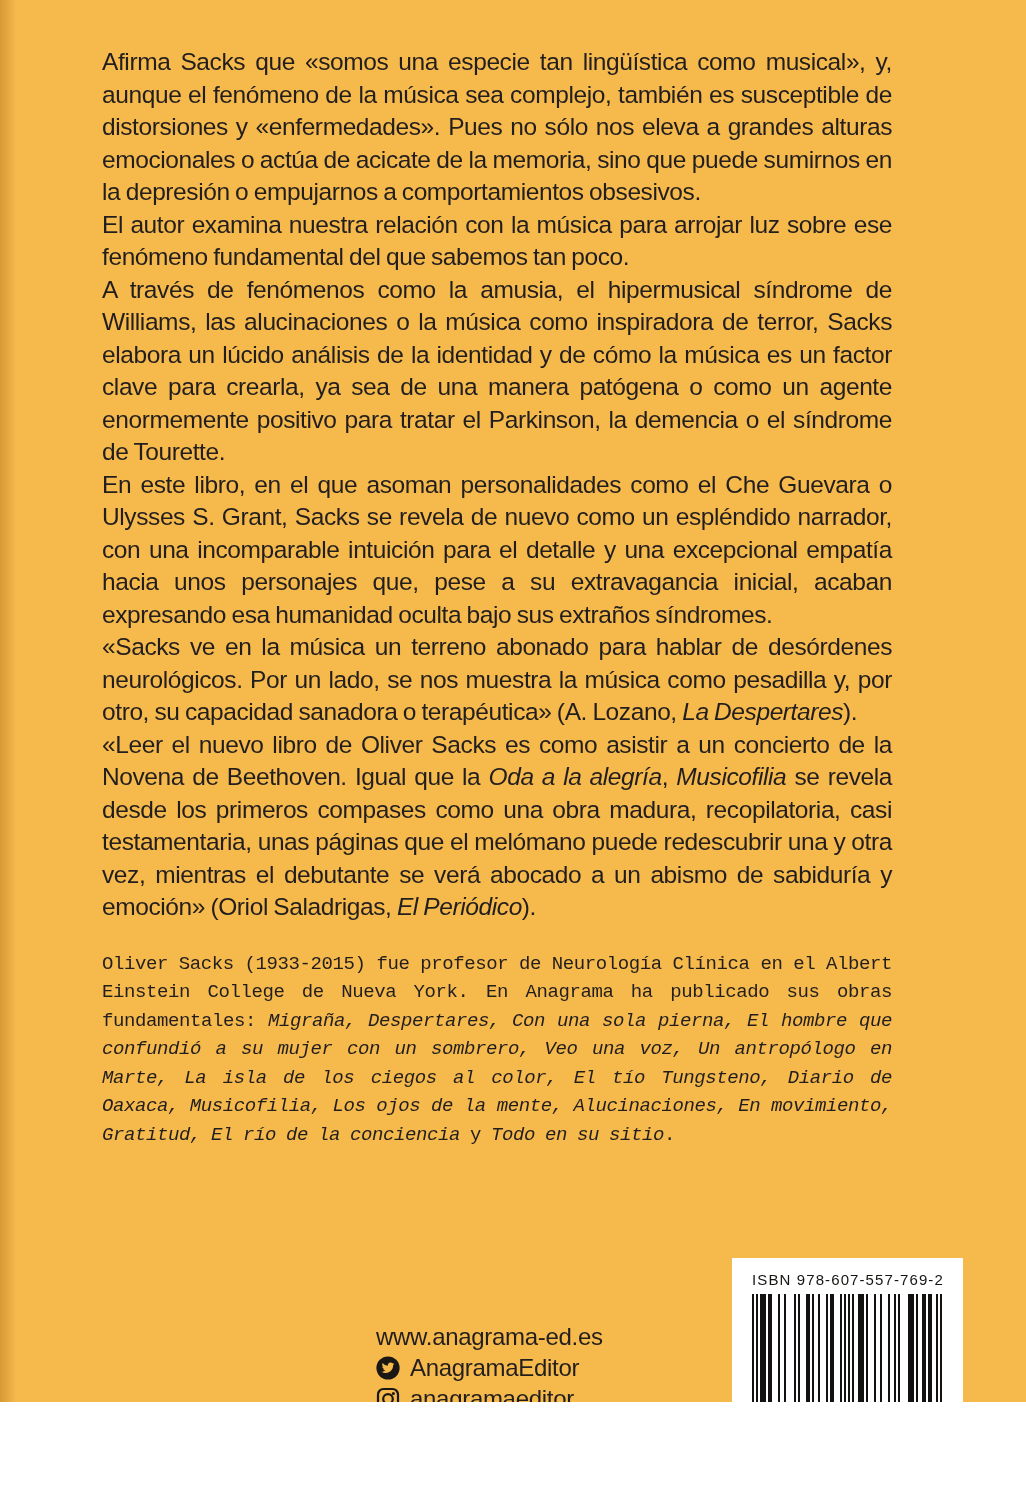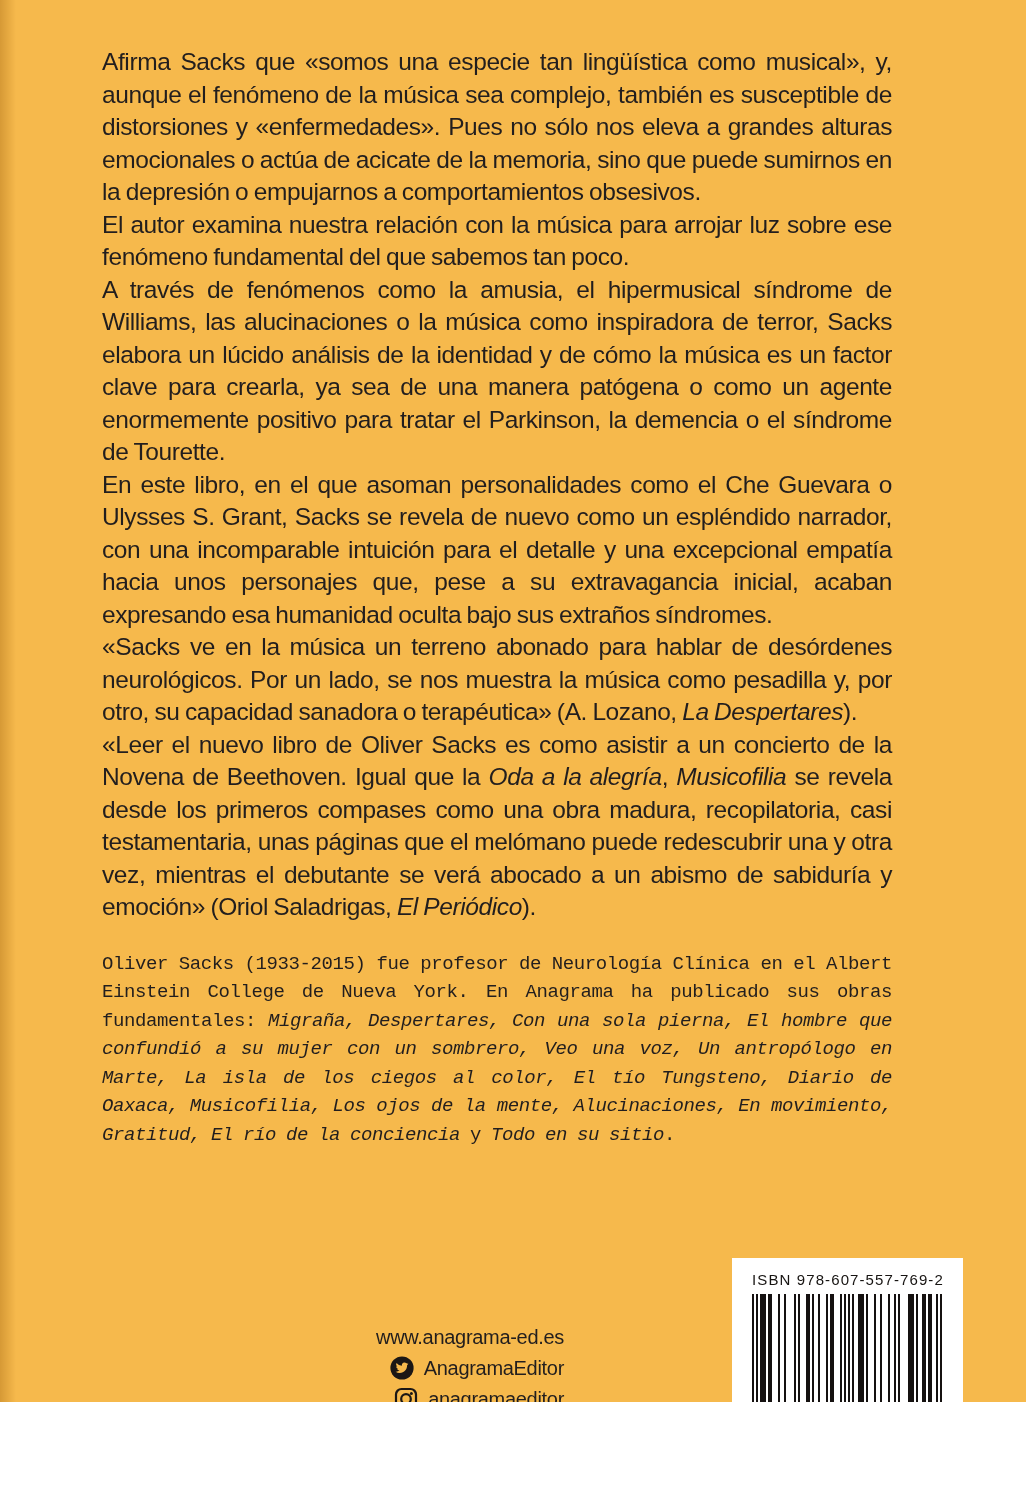--- a/index.html
+++ b/index.html
@@ -31,21 +31,21 @@
     white-space:nowrap;
   }
   .oceano-url{
     font-weight:bold;font-size:20.5px;line-height:22px;margin-top:2px;
     display:inline-block;transform:scaleX(0.93);transform-origin:left center;
     white-space:nowrap;
   }
   
   .links{position:absolute;left:376px;top:1323px;}
   .link-row{display:flex;align-items:center;height:28px;margin-bottom:3px;
-    font-size:20px;letter-spacing:-0.3px;white-space:nowrap;justify-content:flex-end;}
+    font-size:24px;letter-spacing:-0.3px;white-space:nowrap;}
   .sicon{width:24px;height:24px;display:inline-flex;margin-right:10px;color:#1B1715;flex:0 0 auto;}
   .sicon svg{width:24px;height:24px;display:block;}
   
   .barcode-box{
     position:absolute;left:712px;top:1258px;width:231px;height:180px;
     background:var(--barcodebg,#FFFFFF);
     margin-left:20px;
   }
   .isbn-label{font-family:"Liberation Sans",sans-serif;font-size:15px;letter-spacing:1.1px;fill:#171412;}
   .bar-digit{font-family:"Liberation Sans",sans-serif;font-size:20px;letter-spacing:1px;fill:#171412;}

